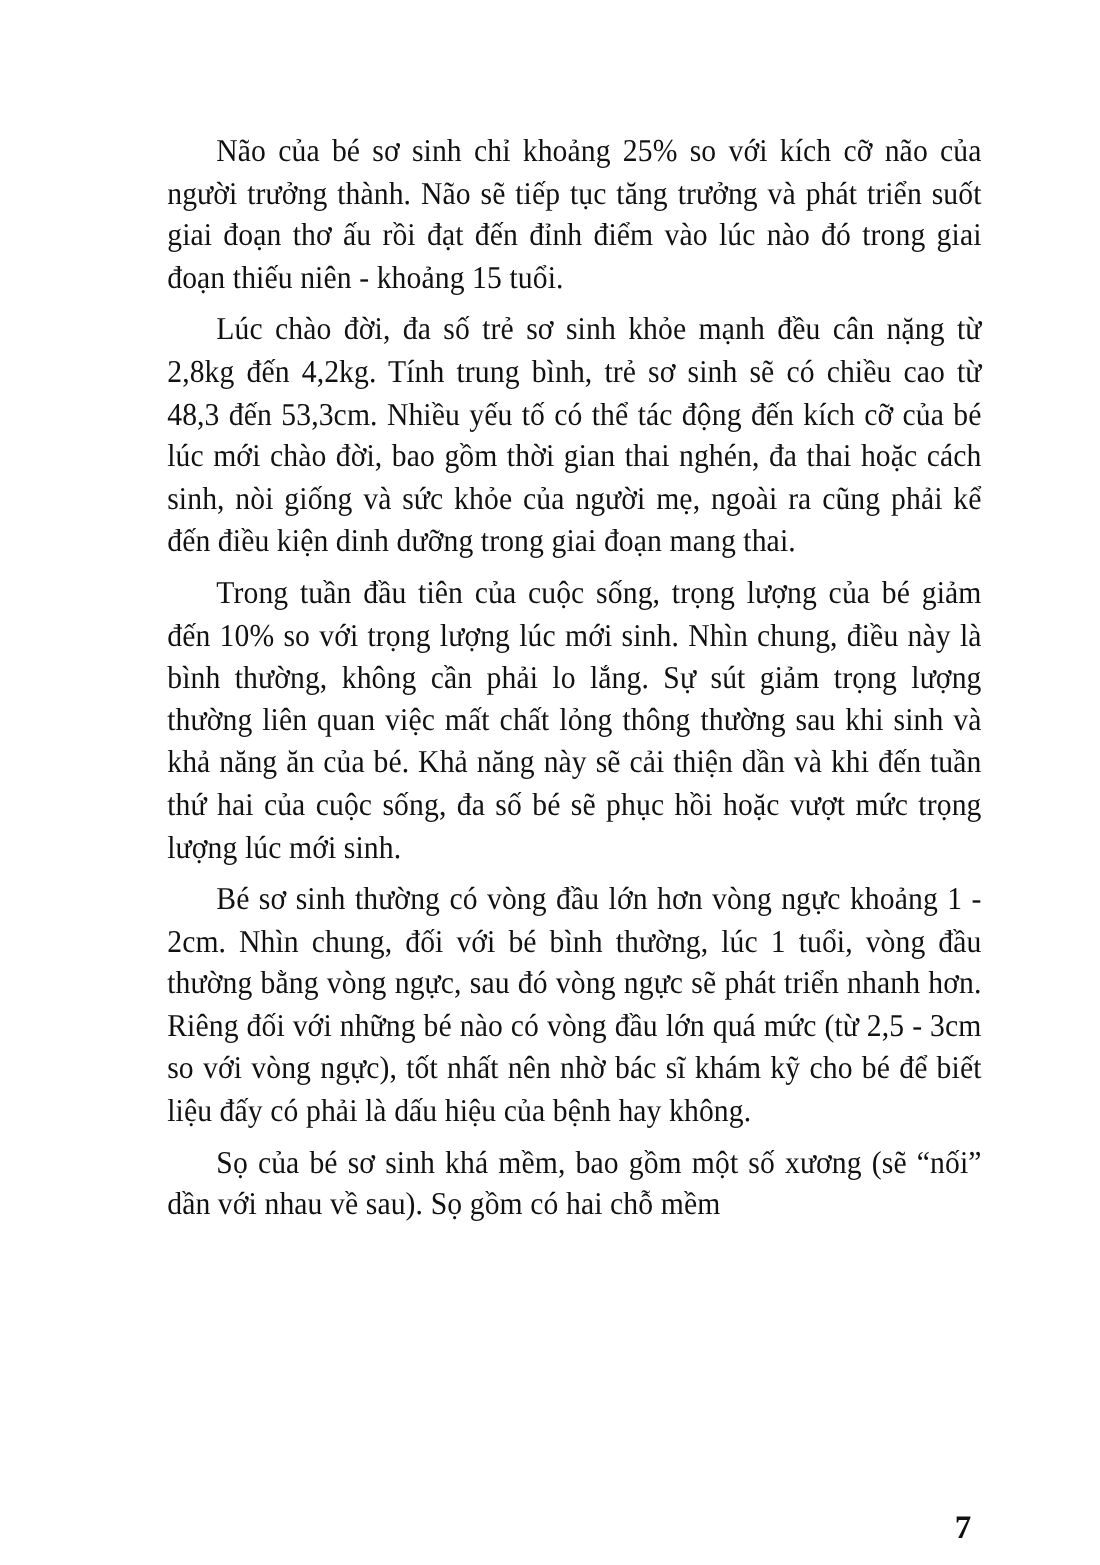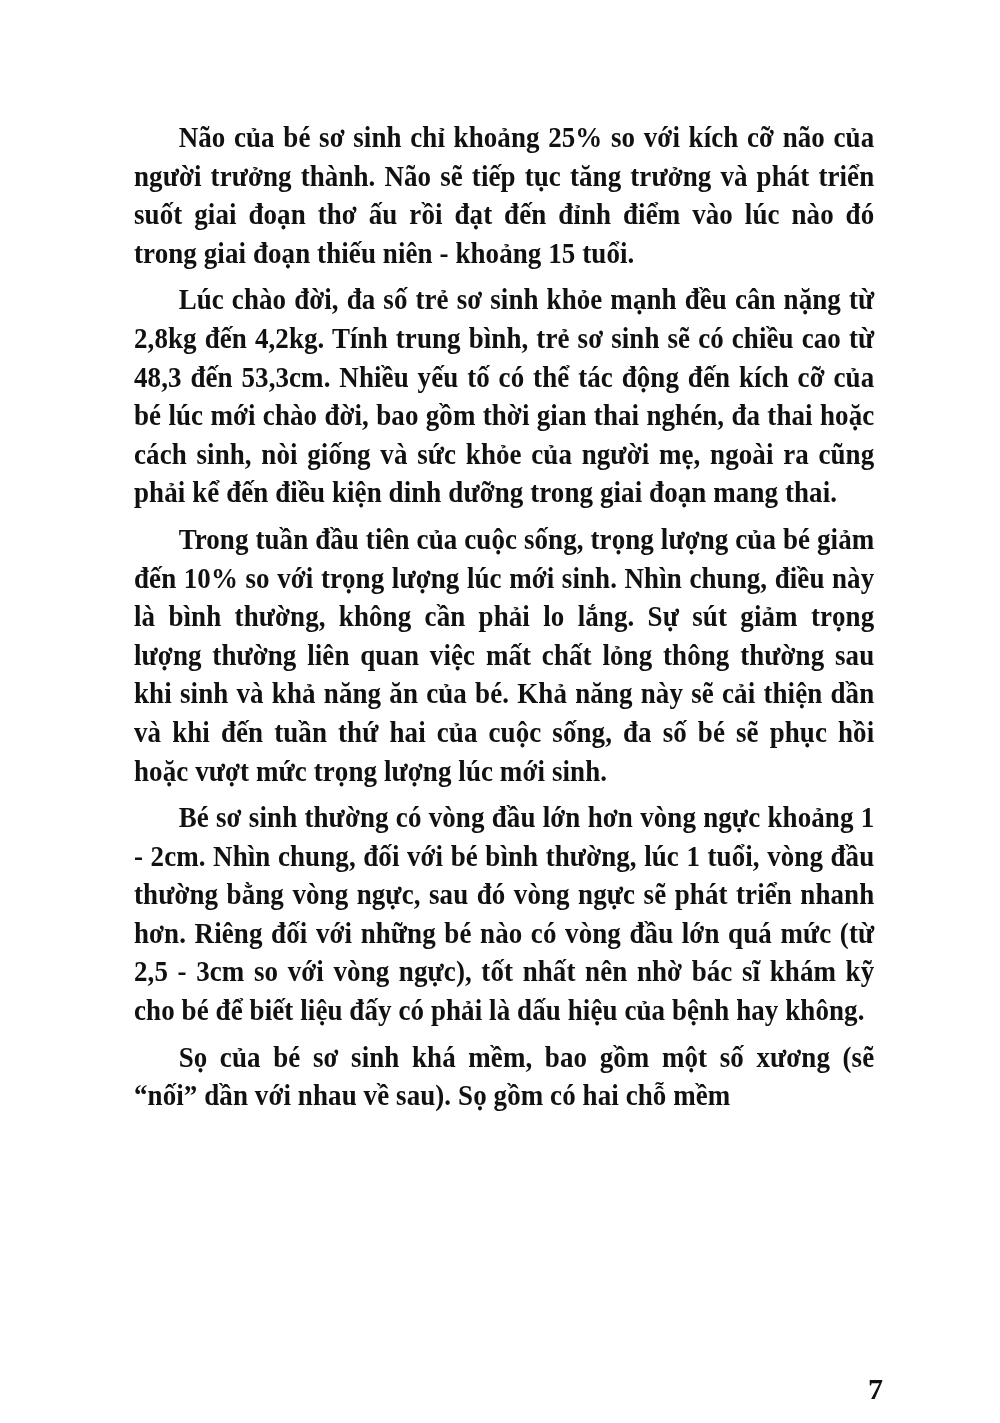--- a/index.html
+++ b/index.html
@@ -10,24 +10,23 @@
     body {
       width: 1000px;
       height: 1423px;
       position: relative;
       overflow: hidden;
       color: #111111;
       font-family: "Liberation Serif", "DejaVu Serif", serif;
     }
     .page {
       position: absolute;
-      left: 134px;
+      left: 152px;
       top: 118px;
       width: 740px;
-      font-weight: bold;
     }
     .para {
       margin: 0 0 8px 0;
       font-size: 29px;
       line-height: 38.6px;
       text-align: justify;
       text-indent: 48px;
       letter-spacing: 0.1px;
       transform: scaleX(0.93);
       transform-origin: left top;

